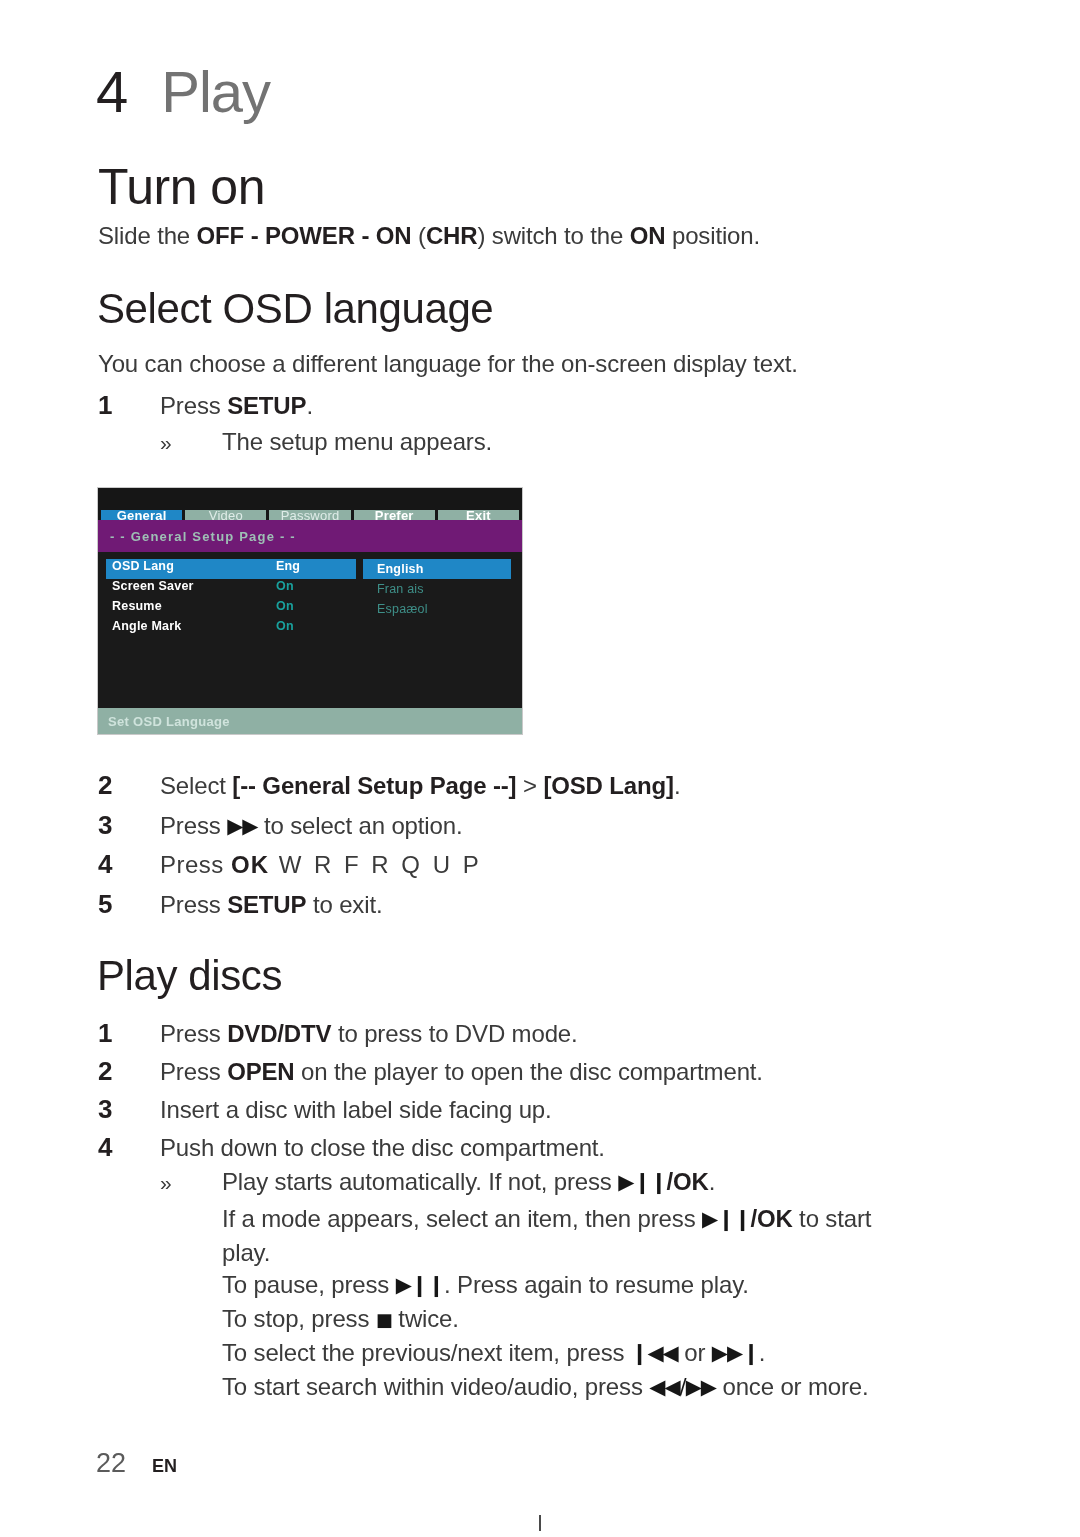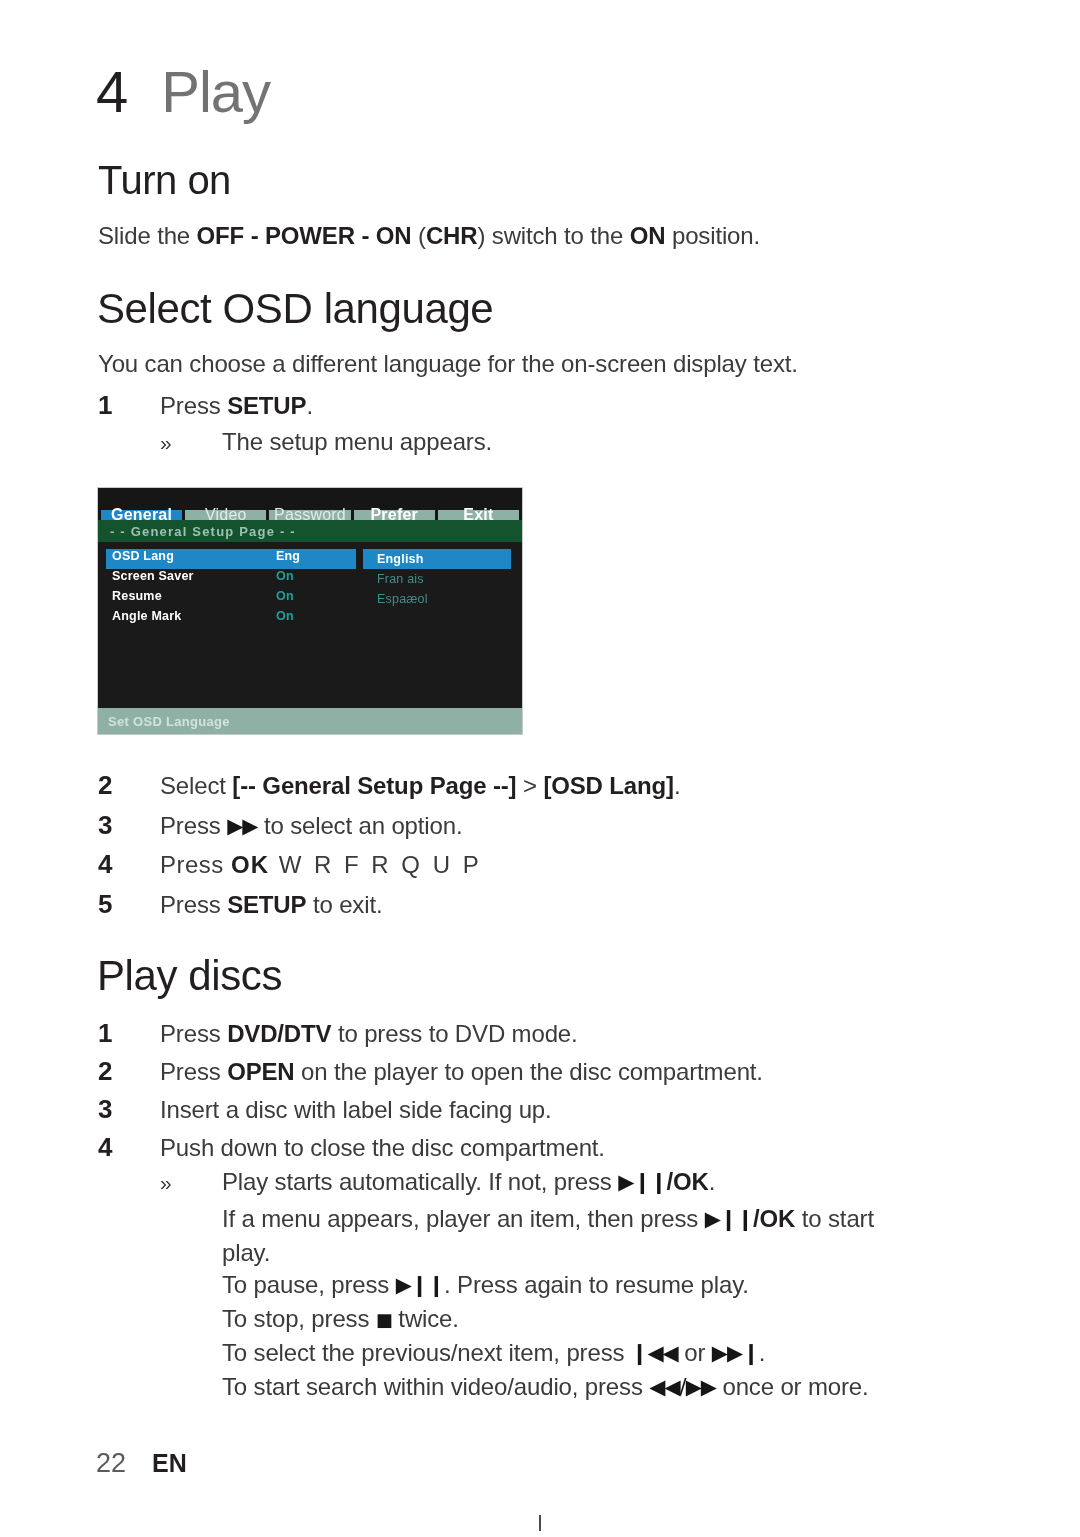--- a/index.html
+++ b/index.html
@@ -42,21 +42,21 @@
     font-size: 58px;
     font-weight: 400;
     letter-spacing: -1px;
     color: #737373;
   }
 
   
   .h2 {
     position: absolute;
     left: 98px;
-    font-size: 40px;
+    font-size: 50px;
     font-weight: 400;
     letter-spacing: -0.5px;
     color: #231f20;
     white-space: nowrap;
   }
   .h1big {
     position: absolute;
     left: 97px;
     font-size: 42px;
     font-weight: 400;
@@ -165,39 +165,39 @@
     height: 32px;
     padding: 3px 3px 0 3px;
     box-sizing: border-box;
     gap: 3px;
     background: #161616;
   }
   .osd-tab {
     flex: 1;
     background: #8fb0a4;
     color: #ffffff;
-    font-size: 16px;
+    font-size: 13px;
     font-weight: 700;
     display: flex;
     align-items: center;
     justify-content: center;
     letter-spacing: 0.2px;
     margin-top: 19px;
   }
   .osd-tab.active {
     background: #1f87c6;
     color: #ffffff;
   }
   .osd-tab.dim {
     color: #dfece8;
     font-weight: 400;
   }
   .osd-subbar {
-    height: 22px;
-    background: #14532d;
+    height: 32px;
+    background: #701a75;
     color: #9ec0b5;
     font-size: 13px;
     font-weight: 700;
     display: flex;
     align-items: center;
     padding-left: 12px;
     letter-spacing: 1.2px;
     box-sizing: border-box;
   }
   .osd-body {
@@ -286,21 +286,21 @@
     display: flex;
     align-items: baseline;
     gap: 26px;
   }
   .footer-page {
     font-size: 27px;
     font-weight: 300;
     color: #5b5b5b;
   }
   .footer-lang {
-    font-size: 25px;
+    font-size: 18px;
     font-weight: 700;
     color: #231f20;
   }
   .reg-mark {
     position: absolute;
     left: 539px;
     top: 1515px;
     width: 2px;
     height: 16px;
     background: #4a4a4a;
@@ -420,21 +420,21 @@
     <span class="step-num">4</span>
     <span class="step-txt">Push down to close the disc compartment.</span>
   </div>
 
   <div class="sub" style="top:1168px;">
     <span class="sub-mark">»</span>
     <span class="sub-txt"><span>Play starts automatically. If not, press </span><span class="gl">▶❙❙</span><b>/OK</b><span>.</span></span>
   </div>
 
   <div class="cont" style="top:1205px;">
-    <span>If a menu appears, player an item, then press </span><span class="gl">▶❙❙</span><b>/OK</b><span> to start</span>
+    <span>If a mode appears, select an item, then press </span><span class="gl">▶❙❙</span><b>/OK</b><span> to start</span>
   </div>
 
   <div class="cont" style="top:1239px;">play.</div>
 
   <div class="cont" style="top:1271px;">
     <span>To pause, press </span><span class="gl">▶❙❙</span><span>. Press again to resume play.</span>
   </div>
 
   <div class="cont" style="top:1305px;">
     <span>To stop, press </span><span class="gl gl-sm">■</span><span> twice.</span>

